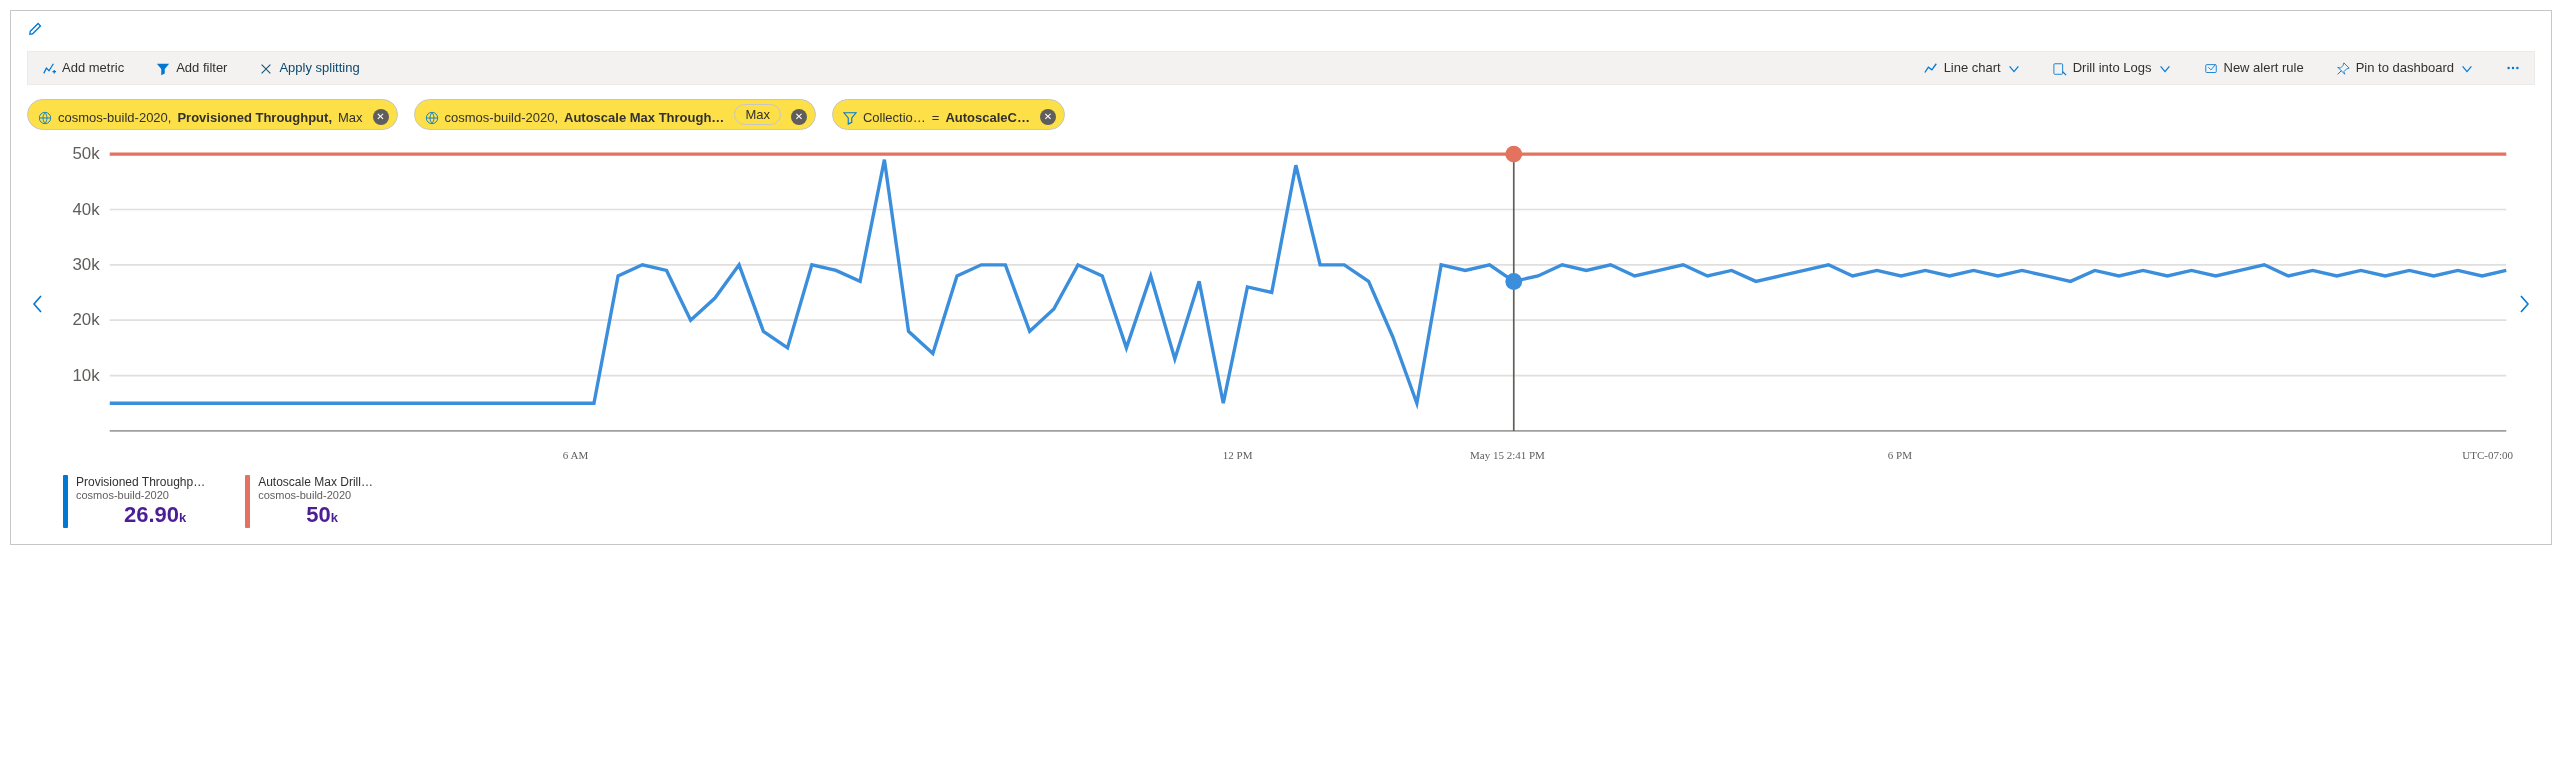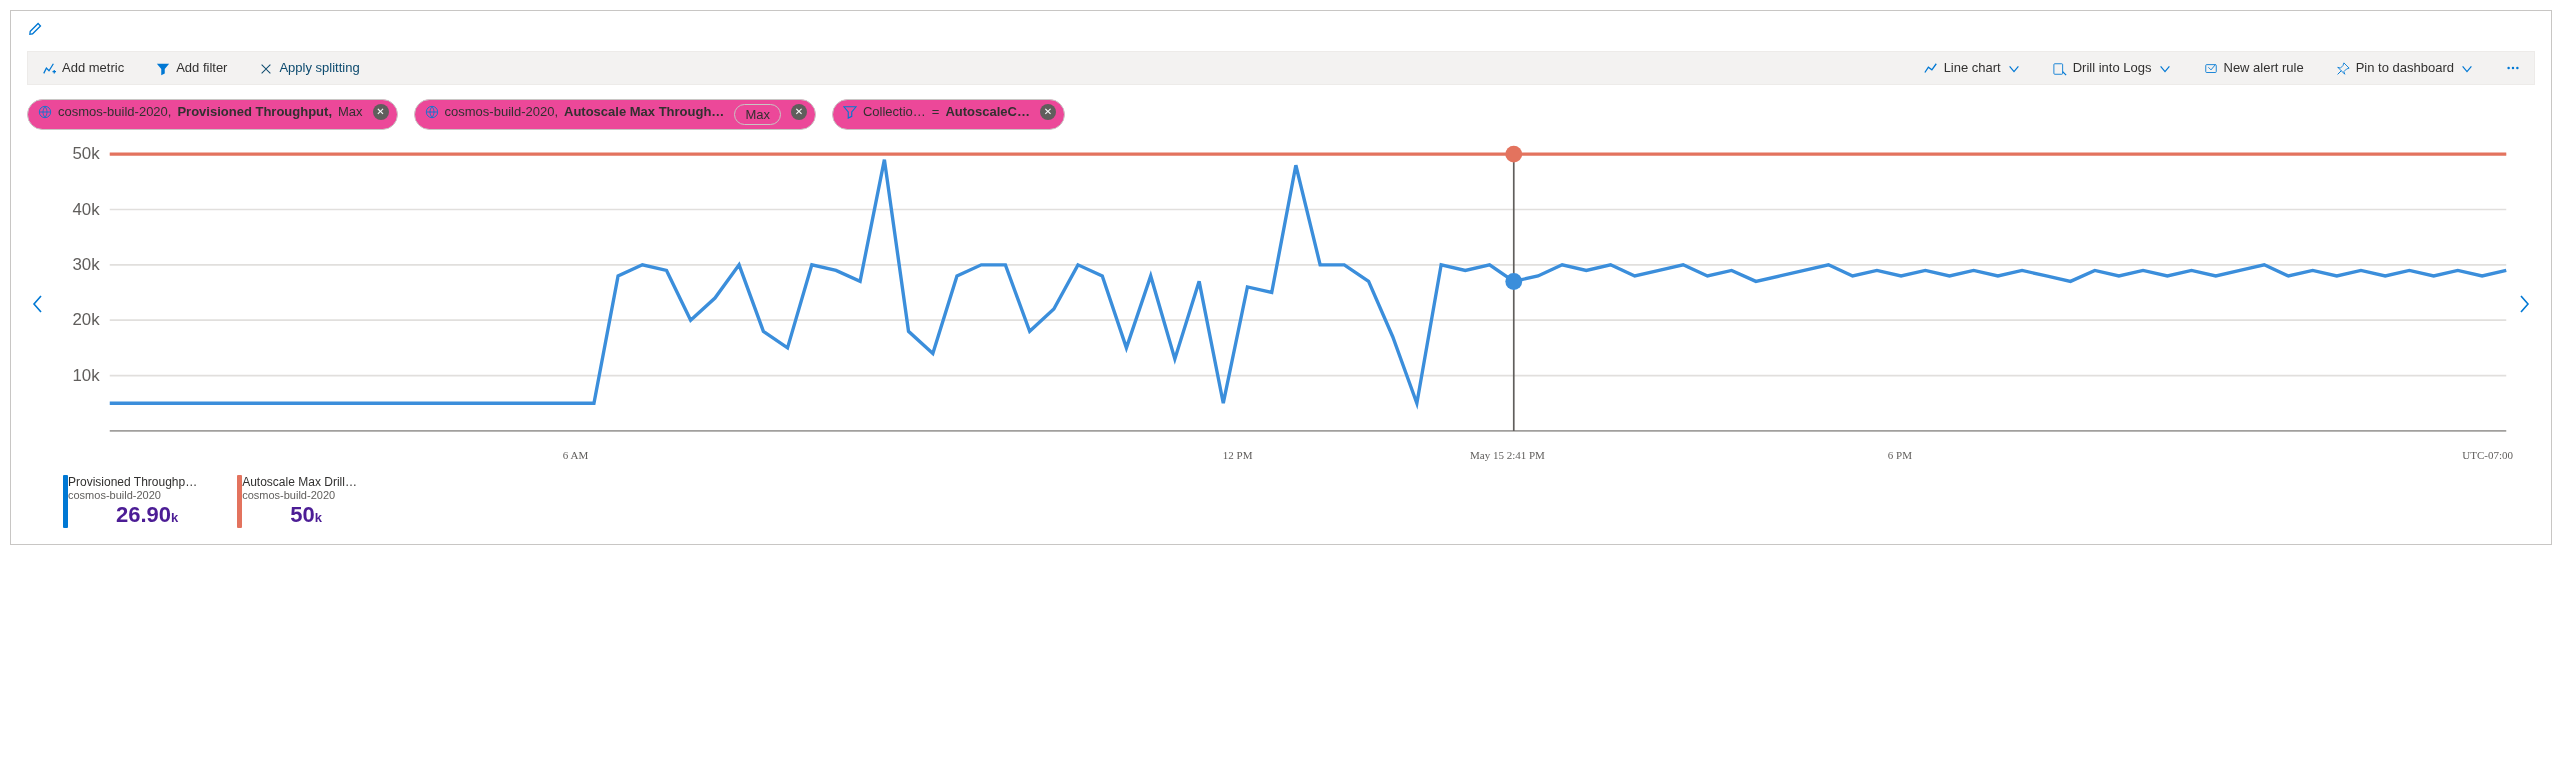--- a/index.html
+++ b/index.html
@@ -51,26 +51,26 @@
 
   .pills {
     display: flex;
     gap: 16px;
     flex-wrap: wrap;
     margin-bottom: 14px;
     font-size: 13px;
   }
   .pill {
     display: inline-flex;
-    align-items: flex-start;
+    align-items: flex-end;
     gap: 6px;
     border: 1px solid #c8c6c4;
     border-radius: 100px;
     padding: 4px 8px 4px 10px;
-    background: #ec4899;
+    background: #fde047;
   }
   .pill .light { color: #323130; font-weight: 400; }
   .pill .bold { font-weight: 600; }
   .pill .seg {
     border: 1px solid #c8c6c4; border-radius: 100px;
     padding: 2px 10px; margin-left: 4px;
   }
   .pill .close {
     width: 16px; height: 16px; border-radius: 50%;
     background: #605e5c; color: #fff; display: inline-flex;
@@ -96,21 +96,21 @@
   .chart-svg { width: 100%; display: block; }
   .xaxis-wrap { position: relative; height: 16px; margin-left: 36px; margin-top: 2px; font-family: Liberation Serif, serif; }
   .tz { position: absolute; right: 0; font-size: 11px; color: #605e5c; }
 
   .legend {
     display: flex;
     gap: 40px;
     margin-top: 10px;
     margin-left: 36px;
   }
-  .legend-item { display: flex; }
+  .legend-item { display: flex; gap: 8px; }
   .legend-bar { width: 5px; border-radius: 1px; }
   .legend-bar.blue { background: #0078d4; }
   .legend-bar.coral { background: #e3735e; }
   .legend-texts { display: flex; flex-direction: column; }
   .legend-name { font-size: 12px; color: #323130; }
   .legend-sub { font-size: 11px; color: #605e5c; }
   .legend-value { font-size: 22px; font-weight: 700; color: #4c1d95; margin-top: 1px; margin-left: 48px; }
   .legend-value .unit { font-size: 13px; }
 
   svg.icon { width: 14px; height: 14px; vertical-align: middle; }

